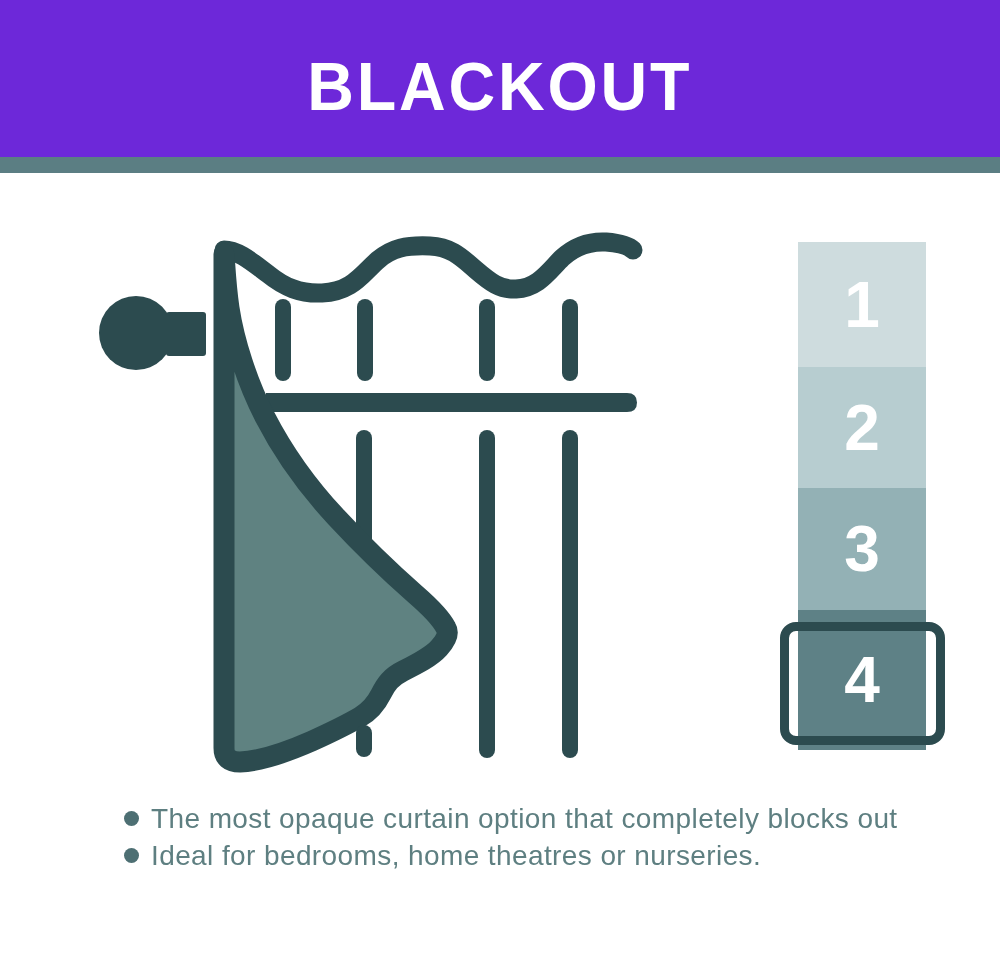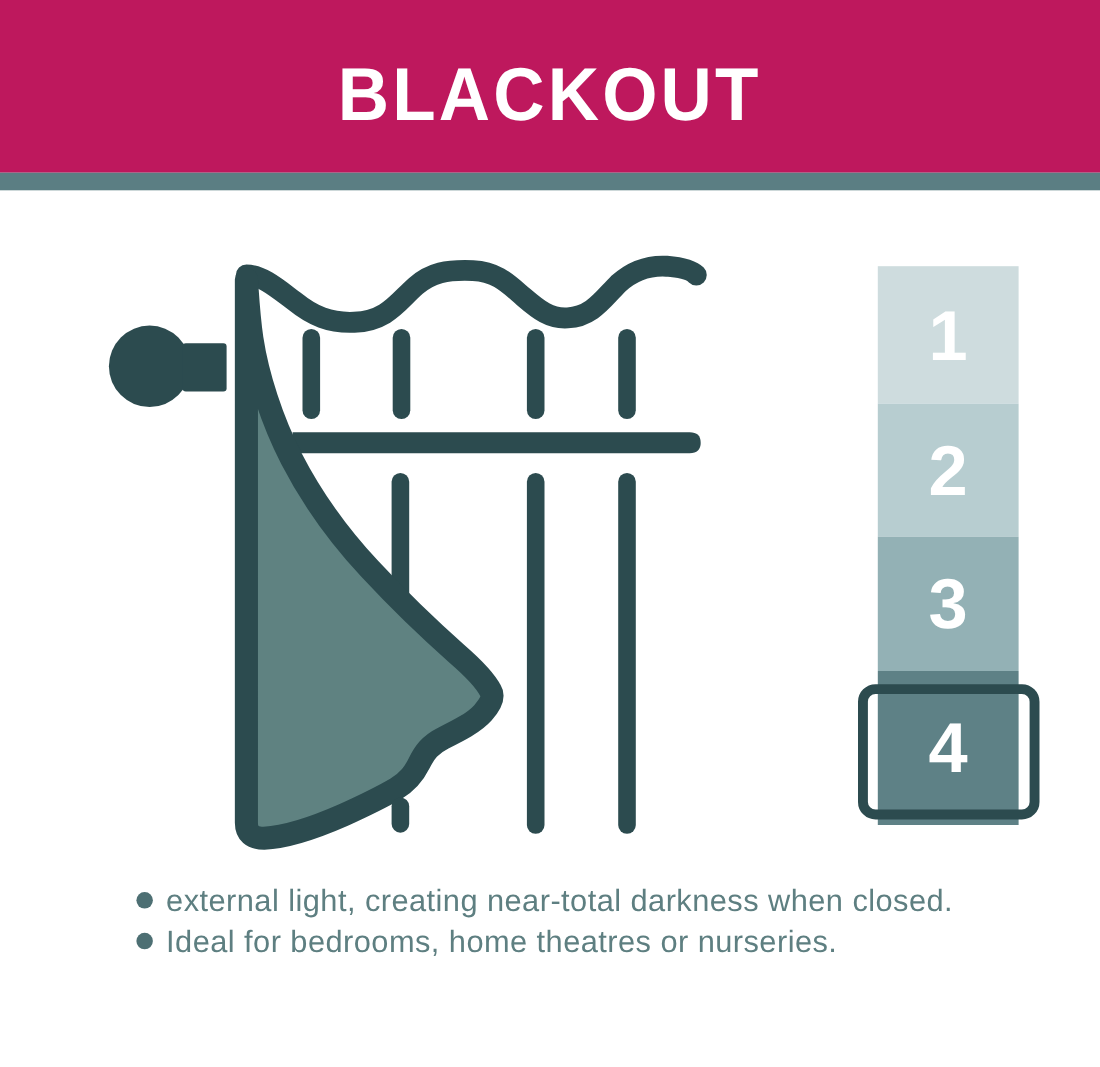--- a/index.html
+++ b/index.html
@@ -2,21 +2,21 @@
 <html><head>
 <meta charset="utf-8">
 <style>
   html,body{margin:0;padding:0;background:#ffffff;}
   .stage{
     position:relative;width:1000px;height:970px;background:#ffffff;
     font-family:"Liberation Sans",sans-serif;overflow:hidden;
   }
   
   .header{position:absolute;left:0;top:0;width:1000px;height:157px;
-    background:#be185d;display:flex;align-items:center;justify-content:center;}
+    background:#6d28d9;display:flex;align-items:center;justify-content:center;}
   .header-title{color:#ffffff;font-size:68px;font-weight:bold;letter-spacing:3px;
     transform:scaleX(0.95);transform-origin:center;margin-top:14px;}
   .header-strip{position:absolute;left:0;top:157px;width:1000px;height:16px;background:#5b7e83;}
 
   
   .illustration{position:absolute;left:60px;top:225px;width:600px;height:550px;}
 
   
   .scale{position:absolute;left:798px;top:242px;width:128px;}
   .scale-box{display:flex;align-items:center;justify-content:center;}
@@ -111,21 +111,21 @@
     <div class="scale-box box-4">
       <span class="num">4</span>
     </div>
   </div>
   <div class="scale-highlight"></div>
 
   <div class="bullets">
     <div class="bullet-row">
       <span class="bullet-dot"></span>
       <div class="bullet-text">
-        <div>external light, creating near-total darkness when closed.</div>
+        <div>The most opaque curtain option that completely blocks out</div>
       </div>
     </div>
     <div class="bullet-row">
       <span class="bullet-dot"></span>
       <div class="bullet-text">
         <div>Ideal for bedrooms, home theatres or nurseries.</div>
       </div>
     </div>
   </div>
 

